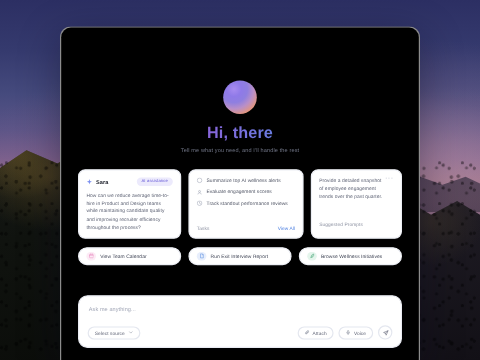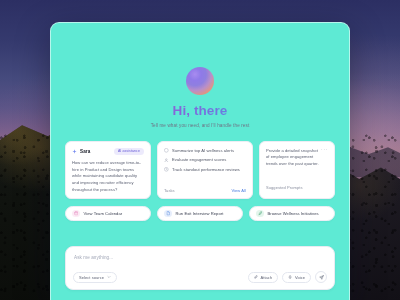--- a/index.html
+++ b/index.html
@@ -69,21 +69,21 @@
       radial-gradient(circle at 82% 46%, rgba(0,0,0,0.72) 1.1px, rgba(0,0,0,0) 1.6px),
       radial-gradient(circle at 93% 68%, rgba(0,0,0,0.76) 1.2px, rgba(0,0,0,0) 1.7px);
     background-size: 23px 19px, 29px 24px, 19px 17px, 33px 27px, 25px 21px, 31px 26px, 21px 18px, 27px 23px;
   }
 
   
   #window {
     position: absolute;
     left: 50px; top: 22px;
     width: 300px; height: 278px;
-    background: #5eead4;
+    background: #000000;
     border-radius: 9px 9px 0 0;
     border: 1px solid rgba(255,255,255,0.55);
     border-bottom: none;
     box-shadow: 0 10px 34px rgba(10,8,28,0.40);
     overflow: hidden;
     display: flex;
     flex-direction: column;
     padding: 0 14px;
   }
 

